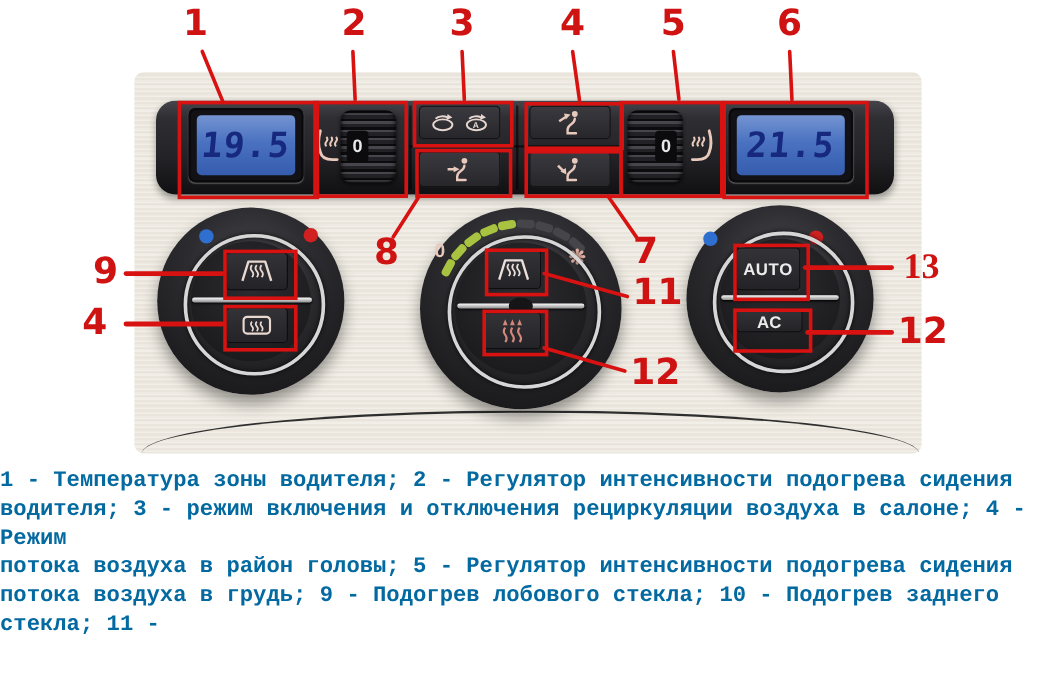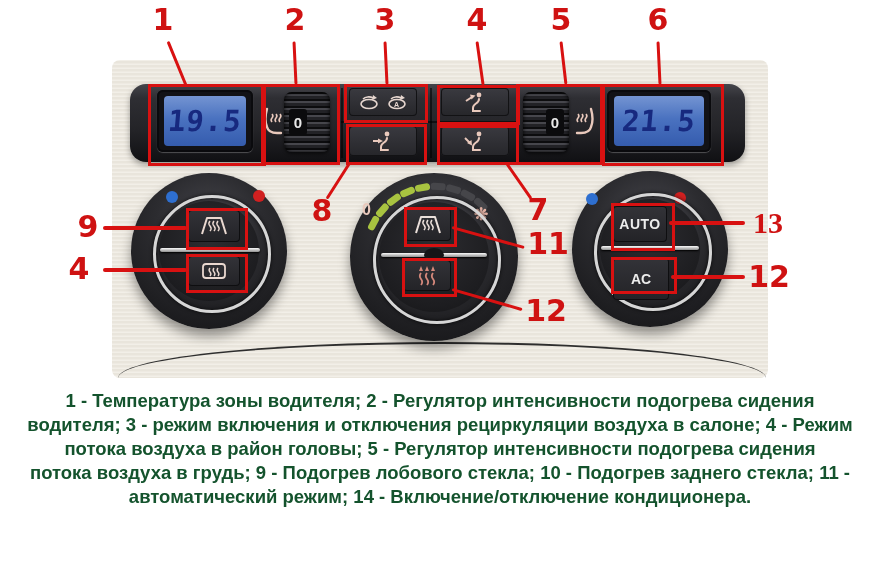--- a/index.html
+++ b/index.html
@@ -50,22 +50,22 @@
        color:#ececec;font-weight:bold;}
   .dot{position:absolute;width:12px;height:12px;border-radius:50%;}
   .seg{position:absolute;left:427px;top:252px;width:15px;height:7px;border-radius:3px;}
   .pinktxt{position:absolute;color:#e9c9bc;font-weight:bold;}
   
   .hl{position:absolute;border:3px solid #d81111;}
   .cl{position:absolute;height:3px;background:#d81111;transform-origin:0 50%;border-radius:2px;}
   .cn{position:absolute;transform:translate(-50%,-50%);color:#cf1212;font-weight:bold;
       font-size:30px;line-height:1;font-family:"DejaVu Sans",sans-serif;}
   
-  .legend{position:absolute;left:0;top:389px;width:880px;text-align:center;color:#14532d;
-      font-weight:bold;font-size:18.5px;line-height:24px;font-family:Liberation Sans, sans-serif;}
+  .legend{position:absolute;left:0;top:389px;width:880px;color:#0369a1;
+      font-weight:bold;font-size:18.5px;line-height:24px;font-family:Liberation Mono, monospace;}
   svg{display:block;}
 </style>
 </head>
 <body>
 
 <div class="stage">
 
   <div class="photo"></div>
   <div class="trim-curve"></div>
 
@@ -196,21 +196,21 @@
     </svg>
   </div>
 
   <div class="knob" style="left:572px;top:171px;width:156px;height:156px;"></div>
   <div class="dot" style="left:586px;top:193px;background:#2e6fd0;"></div>
   <div class="dot" style="left:674px;top:192px;background:#d02020;"></div>
   <div class="chrome" style="left:594px;top:193px;width:112px;height:112px;"></div>
   <div class="knob-face" style="left:600px;top:199px;width:100px;height:100px;"></div>
   <div class="kbtn" style="left:613px;top:206px;width:54px;height:36px;font-size:14px;letter-spacing:.5px;">AUTO</div>
   <div class="pointer" style="left:601px;top:246px;width:98px;"></div>
-  <div class="kbtn" style="left:613px;top:258px;width:56px;height:42px;font-size:14px;">AC</div>
+  <div class="kbtn" style="left:613px;top:258px;width:56px;height:19px;font-size:14px;">AC</div>
 
   <div class="hl" style="left:148px;top:84px;width:112px;height:76px;"></div>
   <div class="hl" style="left:261px;top:84px;width:73px;height:75px;"></div>
   <div class="hl" style="left:344px;top:84px;width:78px;height:33px;"></div>
   <div class="hl" style="left:437px;top:85px;width:77px;height:34px;"></div>
   <div class="hl" style="left:516px;top:84px;width:81px;height:75px;"></div>
   <div class="hl" style="left:602px;top:84px;width:116px;height:76px;"></div>
   <div class="hl" style="left:437px;top:125px;width:76px;height:34px;"></div>
   <div class="hl" style="left:346px;top:124px;width:75px;height:35px;"></div>
   <div class="hl" style="left:186px;top:208px;width:56px;height:36px;"></div>
@@ -248,16 +248,15 @@
   <div class="cn" style="left:548px;top:244px;">11</div>
   <div class="cn" style="left:546px;top:311px;">12</div>
   <div class="cn" style="left:768px;top:223px;font-family:Liberation Serif, serif;">13</div>
   <div class="cn" style="left:769px;top:277px;">12</div>
 
   <div class="legend">
     <div>1 - Температура зоны водителя; 2 - Регулятор интенсивности подогрева сидения</div>
     <div>водителя; 3 - режим включения и отключения рециркуляции воздуха в салоне; 4 - Режим</div>
     <div>потока воздуха в район головы; 5 - Регулятор интенсивности подогрева сидения</div>
     <div>потока воздуха в грудь; 9 - Подогрев лобового стекла; 10 - Подогрев заднего стекла; 11 -</div>
-    <div>автоматический режим; 14 - Включение/отключение кондиционера.</div>
   </div>
 
 </div>
 
 </body></html>

